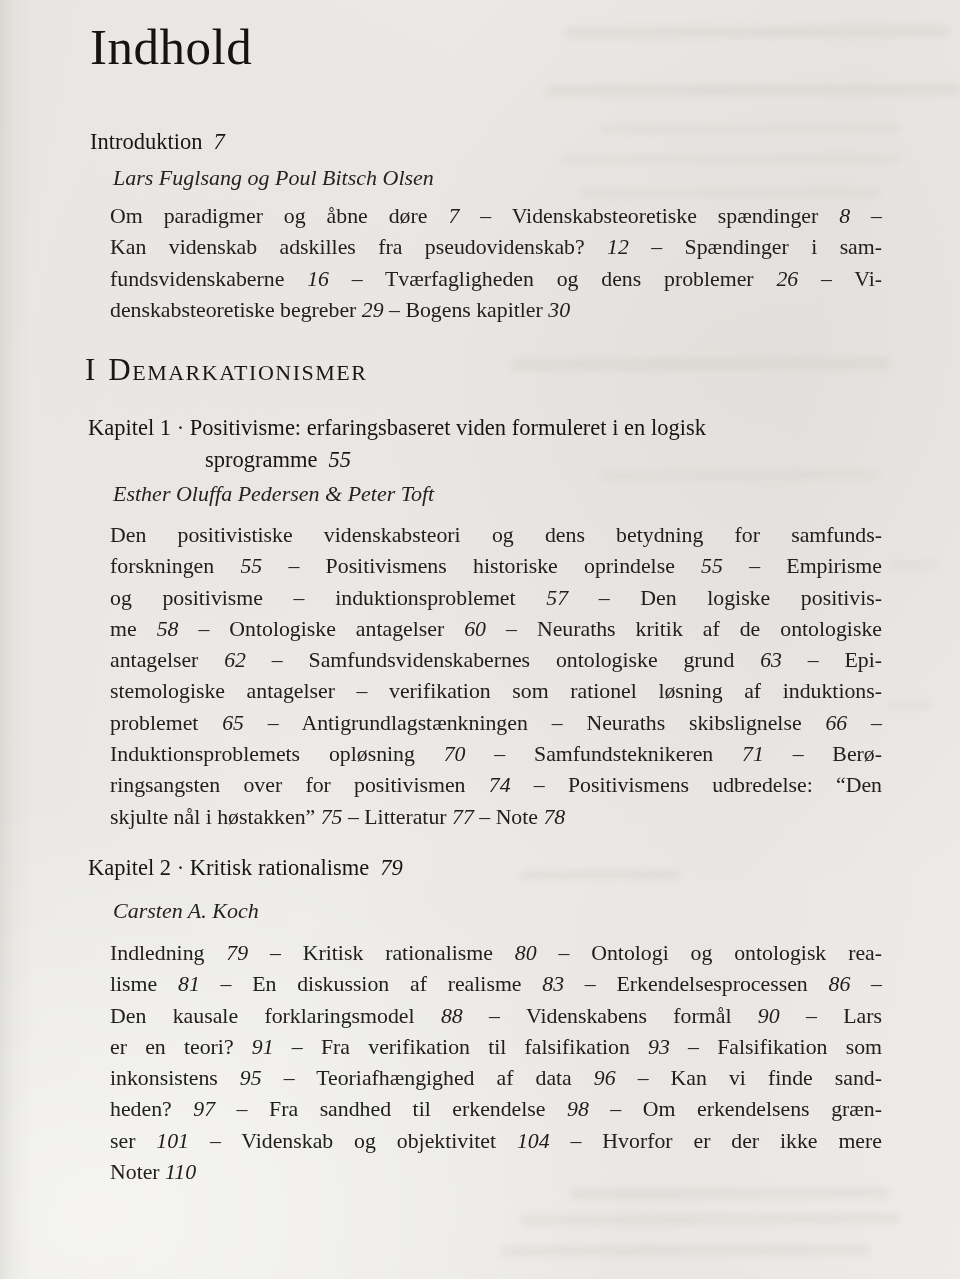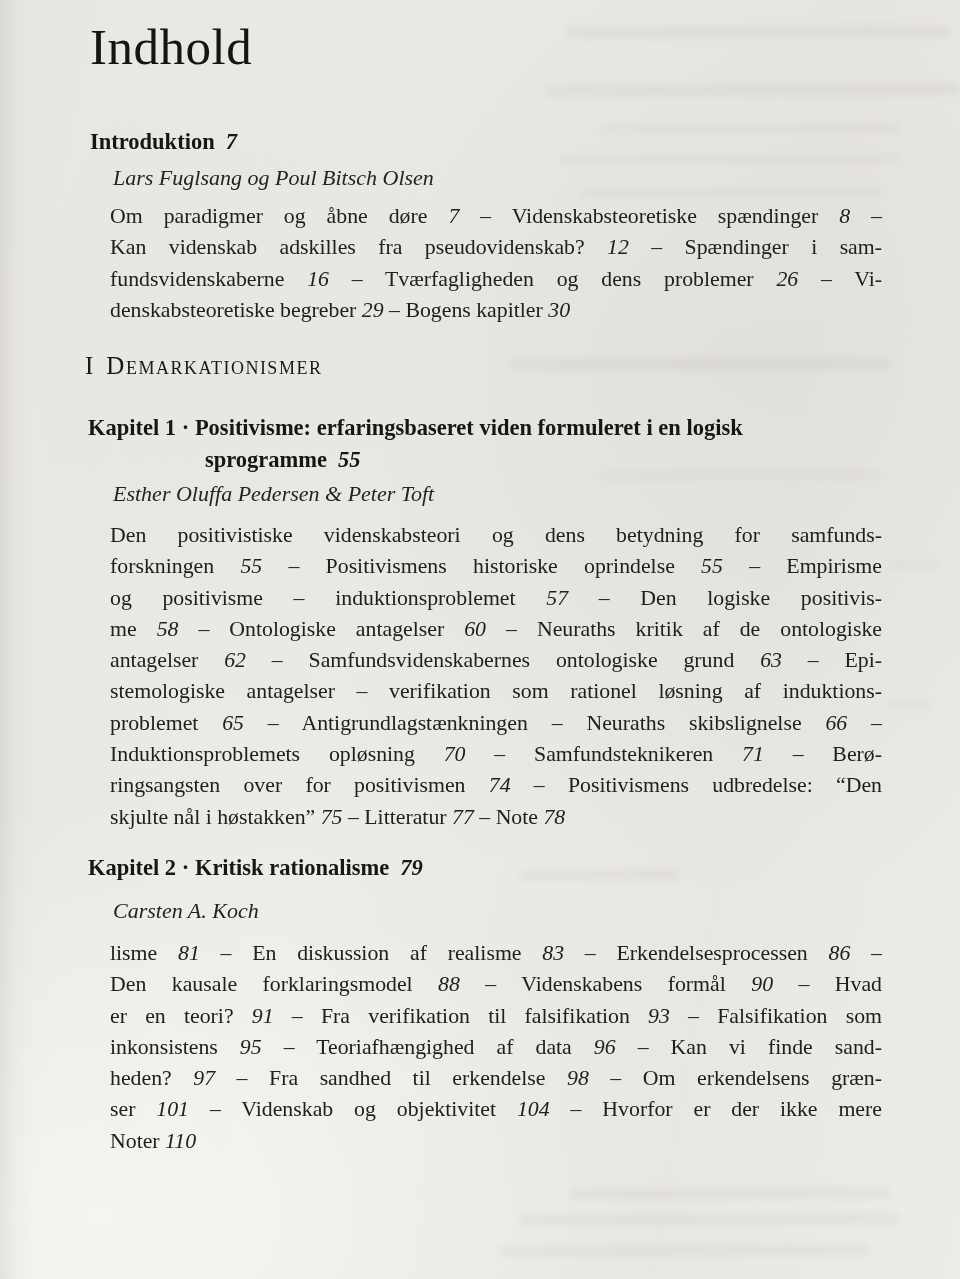--- a/index.html
+++ b/index.html
@@ -30,34 +30,34 @@
   .abs{position:absolute;}
 
   .book-title{
     left:90px;top:18px;
     font-size:51px;
     letter-spacing:0.5px;
     color:#151413;
     white-space:nowrap;
   }
   .entry-heading{
-    font-weight:bold;
+    font-weight:normal;
     font-size:22.5px;
     color:#171615;
     white-space:nowrap;
   }
   .pg{font-style:italic;margin-left:11px;}
   .authors{
     font-style:italic;
     font-size:22px;
     color:#242321;
     white-space:nowrap;
   }
   .part-heading{
-    font-size:25px;
+    font-size:31px;
     color:#1a1918;
     white-space:nowrap;
     text-align:right;
   }
   .part-heading .sc{
     font-variant:small-caps;
     letter-spacing:1.5px;
     margin-left:13px;
   }
   .toc-para{
@@ -122,22 +122,23 @@
       <div class="line"><span>Induktionsproblemets opløsning </span><span class="num">70</span><span> – Samfundsteknikeren </span><span class="num">71</span><span> – Berø-</span></div>
       <div class="line"><span>ringsangsten over for positivismen </span><span class="num">74</span><span> – Positivismens udbredelse: “Den</span></div>
       <div class="line last"><span>skjulte nål i høstakken” </span><span class="num">75</span><span> – Litteratur </span><span class="num">77</span><span> – Note </span><span class="num">78</span></div>
     </div>
 
   <div class="abs entry-heading" style="left:88px;top:855px;">
     <span>Kapitel 2 · Kritisk rationalisme</span><span class="pg">79</span>
   </div>
   <div class="abs authors" style="left:113px;top:898px;">Carsten A. Koch</div>
   <div class="abs toc-para" style="left:110px;top:938px;">
+      <div class="line"><span>Indledning </span><span class="num">79</span><span> – Kritisk rationalisme </span><span class="num">80</span><span> – Ontologi og ontologisk rea-</span></div>
       <div class="line"><span>lisme </span><span class="num">81</span><span> – En diskussion af realisme </span><span class="num">83</span><span> – Erkendelsesprocessen </span><span class="num">86</span><span> –</span></div>
-      <div class="line"><span>Den kausale forklaringsmodel </span><span class="num">88</span><span> – Videnskabens formål </span><span class="num">90</span><span> – Hvad</span></div>
+      <div class="line"><span>Den kausale forklaringsmodel </span><span class="num">88</span><span> – Videnskabens formål </span><span class="num">90</span><span> – Lars</span></div>
       <div class="line"><span>er en teori? </span><span class="num">91</span><span> – Fra verifikation til falsifikation </span><span class="num">93</span><span> – Falsifikation som</span></div>
       <div class="line"><span>inkonsistens </span><span class="num">95</span><span> – Teoriafhængighed af data </span><span class="num">96</span><span> – Kan vi finde sand-</span></div>
       <div class="line"><span>heden? </span><span class="num">97</span><span> – Fra sandhed til erkendelse </span><span class="num">98</span><span> – Om erkendelsens græn-</span></div>
       <div class="line"><span>ser </span><span class="num">101</span><span> – Videnskab og objektivitet </span><span class="num">104</span><span> – Hvorfor er der ikke mere</span></div>
       <div class="line last"><span>Noter </span><span class="num">110</span></div>
     </div>
 
 </div>
 
 </body></html>

